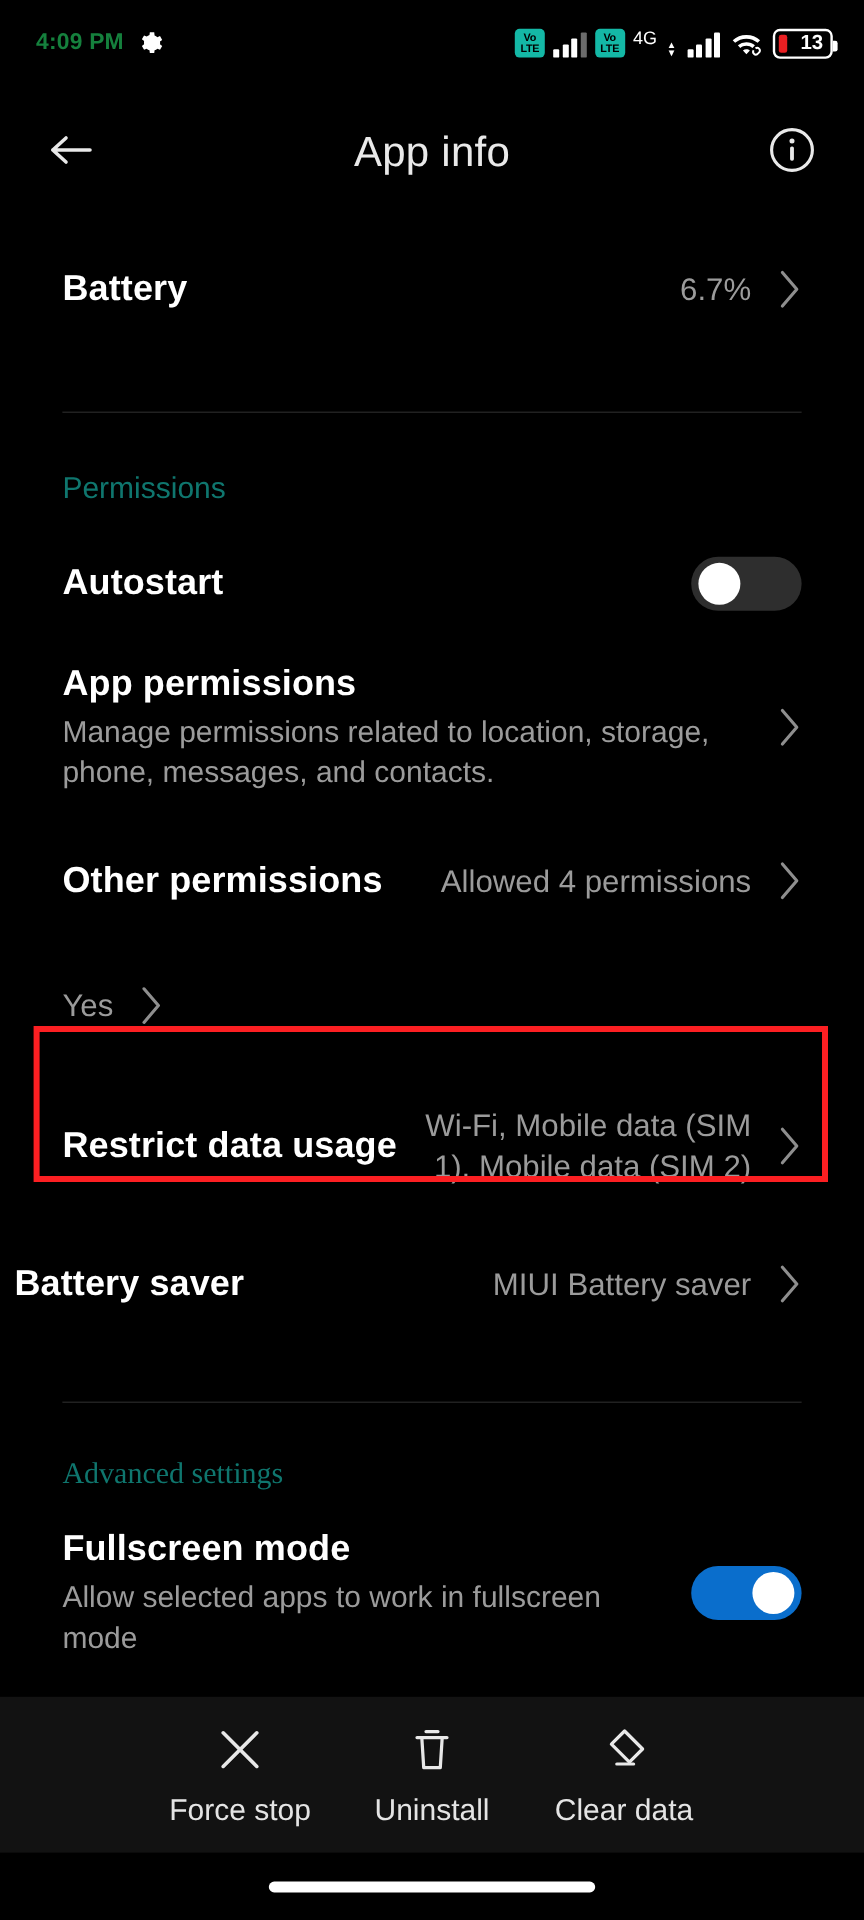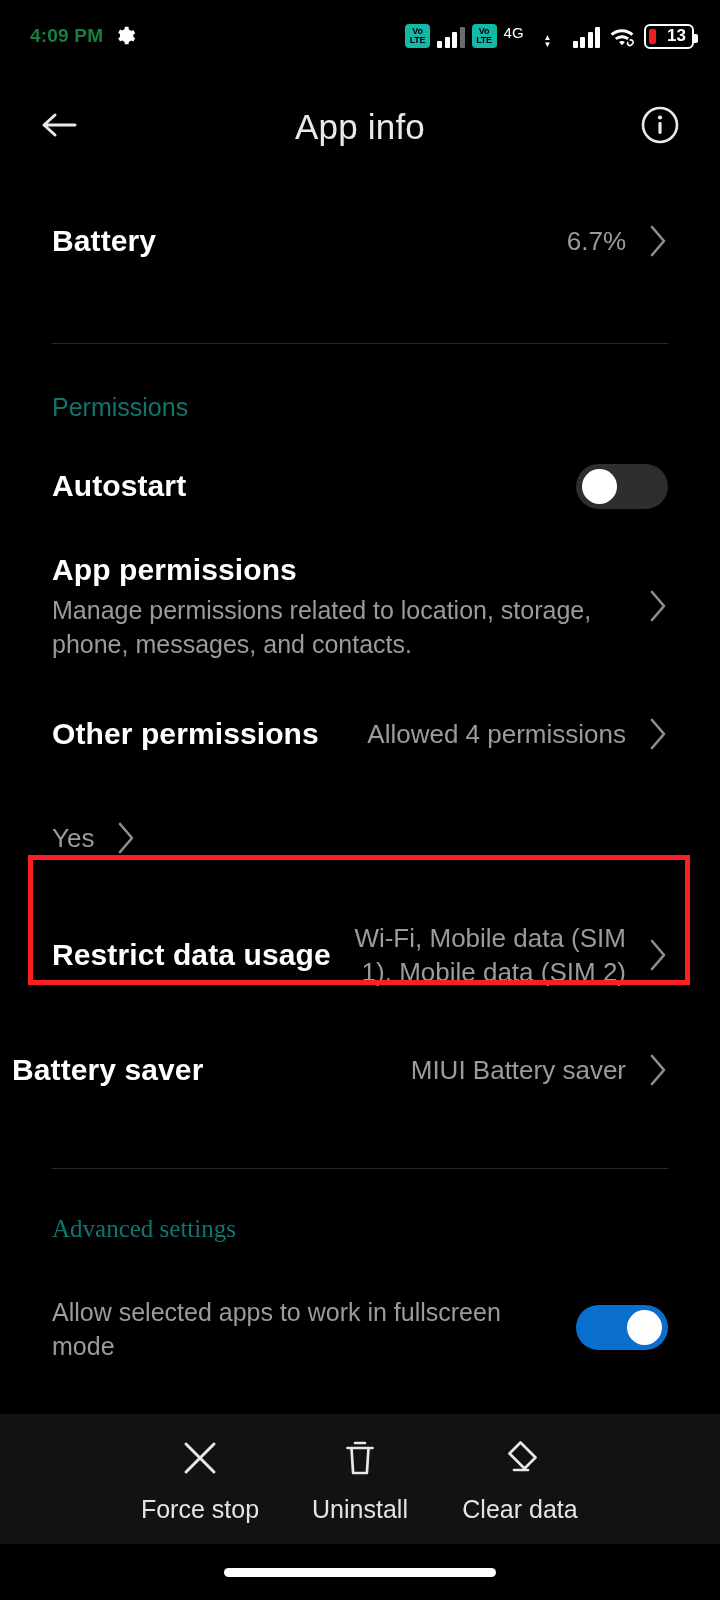--- a/index.html
+++ b/index.html
@@ -27,21 +27,21 @@
     display:flex; flex-direction:column; align-items:center; justify-content:center;
     font-size:9px; font-weight:700; line-height:9px; letter-spacing:-.2px;
   }
   .bars { display:flex; align-items:flex-end; gap:2.5px; height:24px; }
   .bars i { width:5px; background:#fff; border-radius:1px; display:block; }
   .bars i.b1 { height:7px; }
   .bars i.b2 { height:11px; }
   .bars i.b3 { height:16px; }
   .bars i.b4 { height:21px; }
   .bars i.dim { background:#6b6b6b; }
-  .net-group { display:flex; align-items:flex-end; gap:20px; }
+  .net-group { display:flex; align-items:flex-end; gap:8px; }
   .net-lbl { color:#fff; font-size:15px; font-weight:500; line-height:13px; margin-bottom:9px; }
   .arrows { display:flex; flex-direction:column; justify-content:flex-end; height:24px; margin-right:1px; }
   .arrows span { font-size:8px; line-height:7px; color:#fff; }
   .wifi { width:30px; height:24px; position:relative; }
   .batt {
     position:relative; width:50px; height:25px;
     border:2.5px solid #fff; border-radius:6px;
     display:flex; align-items:center; padding-left:3px;
   }
   .batt:after {
@@ -268,20 +268,21 @@
           </svg>
       </span>
     </div>
 
     <div class="divider" style="margin-top:48px;"></div>
 
     <div class="section-label" style="margin-top:46px;font-family:Liberation Serif, serif;">Advanced settings</div>
 
     <div class="row" style="height:140px; margin-top:14px;">
       <div class="row-main">
+        <div class="row-title">Fullscreen mode</div>
         <div class="row-sub" style="max-width:470px;">Allow selected apps to work in fullscreen mode</div>
       </div>
       <span class="toggle on">
           <span class="knob"></span>
         </span>
     </div>
 
   </div>
 
   <div class="highlight"></div>

